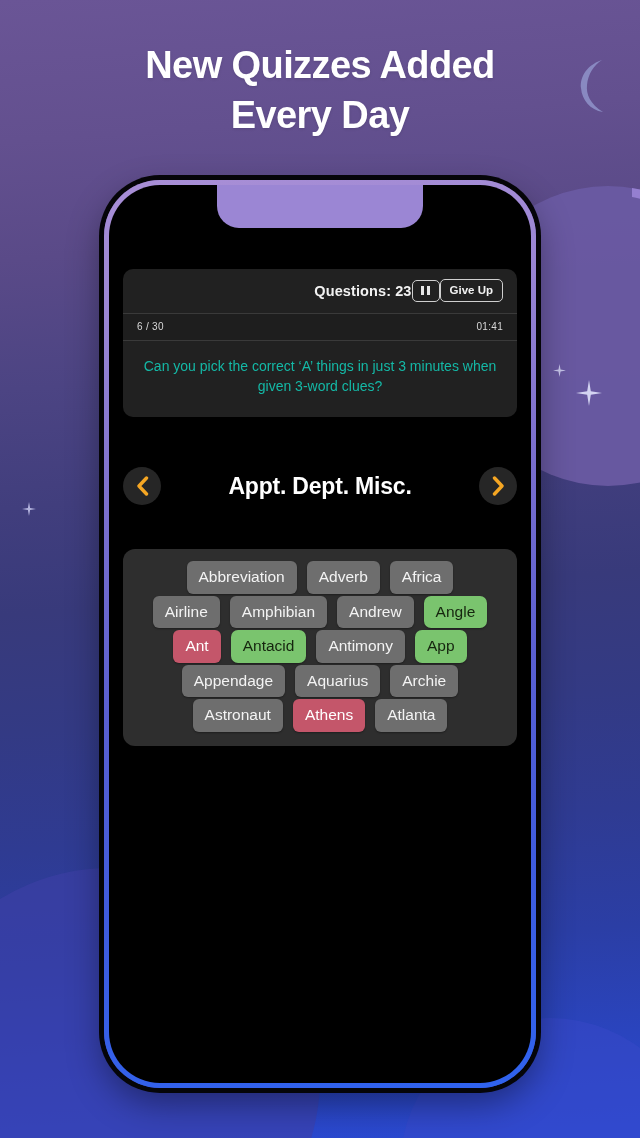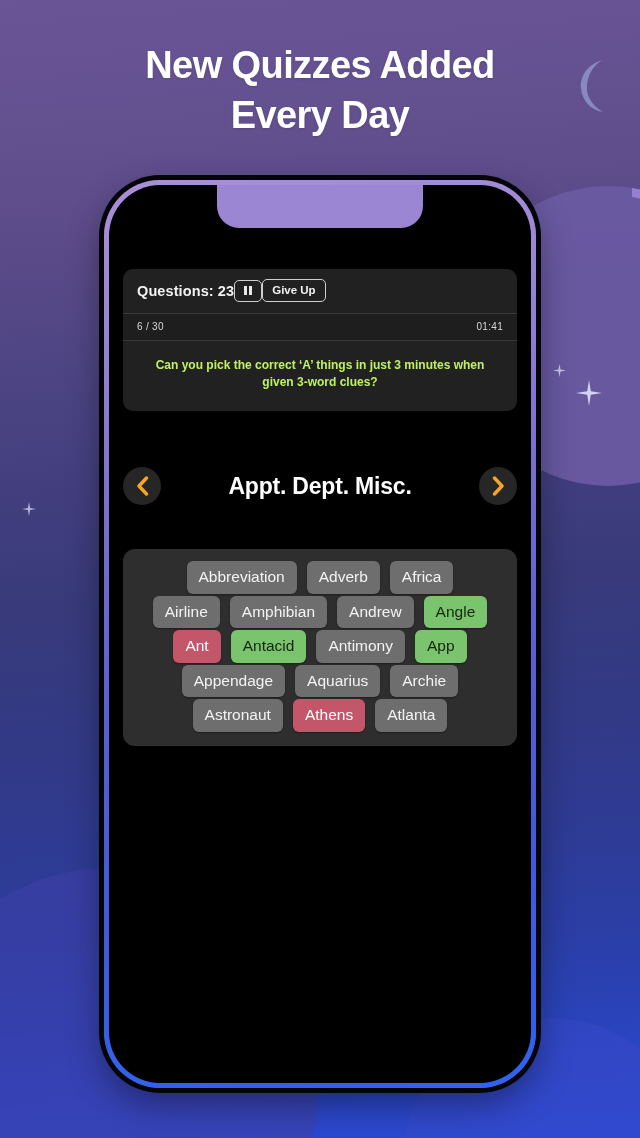--- a/index.html
+++ b/index.html
@@ -104,21 +104,21 @@
 
   
   #quiz-header-card {
     position:absolute;
     left:14px; right:14px; top:84px;
     background:#212121;
     border-radius:10px;
     overflow:hidden;
   }
   #quiz-header-top {
-    display:flex; align-items:center; justify-content:flex-start;
+    display:flex; align-items:center; justify-content:flex-end;
     padding:10px 14px 11px 14px;
     border-bottom:1px solid #3a3a3a;
   }
   #questions-count {
     color:#f2f2f2; font-size:14.5px; font-weight:bold;
     letter-spacing:.1px;
   }
   #header-controls { display:flex; align-items:center; gap:0; }
   #pause-button {
     width:28px; height:22px;
@@ -139,23 +139,23 @@
     padding:7px 14px 8px 14px;
     border-bottom:1px solid #3a3a3a;
     background:#1e1e1e;
   }
   #progress-count, #timer-value {
     color:#d8d8d8; font-size:10px; letter-spacing:.3px;
   }
   #quiz-question-text {
     padding:16px 20px 20px 20px;
     text-align:center;
-    color:#bef264;
-    font-size:12px;
-    font-weight:bold;
+    color:#14b8a6;
+    font-size:14px;
+    font-weight:normal;
     line-height:1.42;
   }
 
   
   #clue-nav {
     position:absolute;
     left:14px; right:14px; top:282px;
     display:flex; align-items:center; justify-content:space-between;
   }
   .nav-arrow {
@@ -191,21 +191,21 @@
   .answer-tile {
     border-radius:6px;
     padding:8px 12px 9px 12px;
     font-size:15.5px;
     line-height:1;
     white-space:nowrap;
     cursor:pointer;
     box-shadow:0 1px 2px rgba(0,0,0,.35);
   }
   .answer-tile.neutral { background:#6e6e6e; color:#f3f3f3; }
-  .answer-tile.correct { background:#7ac46e; color:#16250f; }
+  .answer-tile.correct { background:#7ac46e; color:#16250f;border-radius:7px; }
   .answer-tile.wrong   { background:#c4566a; color:#ffffff; }
 </style>
 </head>
 <body>
 
 <div id="bg-root">
   <div class="blob" id="blob-right-purple"></div>
   <div class="blob" id="blob-right-arc"></div>
   <div class="blob" id="blob-bottom-left"></div>
   <div class="blob" id="blob-bottom-right"></div>

